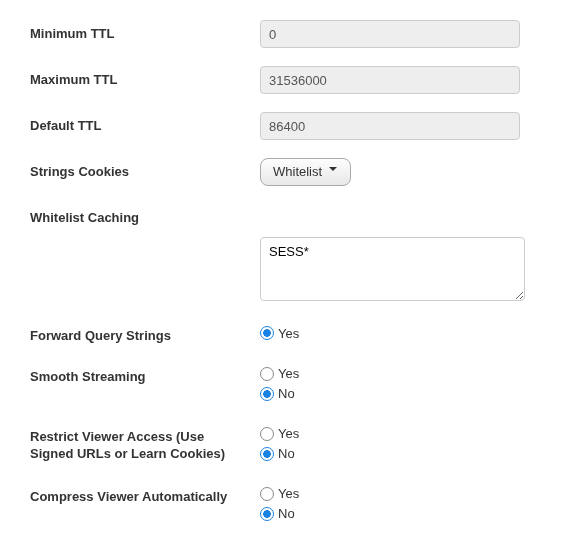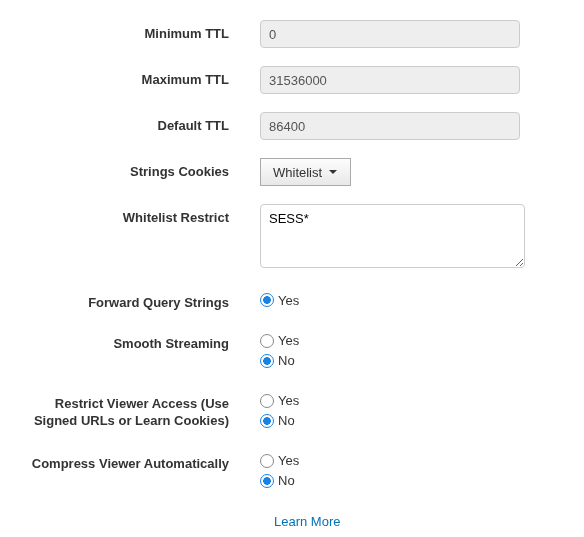--- a/index.html
+++ b/index.html
@@ -11,52 +11,52 @@
   padding: 20px 30px;
   background: #fff;
 }
 .form-row {
   display: flex;
   align-items: flex-start;
   margin-bottom: 18px;
 }
 .form-label {
   width: 230px;
-  text-align: right;
   font-weight: bold;
   color: #333;
   padding-right: 31px;
   padding-top: 6px;
   font-size: 13px;
   line-height: 1.3;
 }
 .form-control {
   flex: 1;
   max-width: 260px;
 }
 .form-control.wide {
   max-width: 265px;
+  margin-top: 33px;
 }
 input[type="text"] {
   width: 100%;
   padding: 6px 8px;
   border: 1px solid #ccc;
   border-radius: 4px;
   background: #eee;
   color: #555;
   font-size: 13px;
   height: 28px;
 }
 .select-btn {
   display: inline-flex;
-  align-items: center;
+  align-items: flex-start;
   gap: 6px;
   padding: 5px 12px;
   border: 1px solid #aaa;
-  border-radius: 0;
+  border-radius: 8px;
   background: linear-gradient(#fdfdfd, #e8e8e8);
   font-size: 13px;
   color: #333;
   cursor: pointer;
   height: 28px;
 }
 .select-btn svg { width: 10px; height: 10px; }
 textarea {
   width: 100%;
   height: 64px;
@@ -134,21 +134,21 @@
     <button class="select-btn">
       <span>Whitelist</span>
       <svg viewBox="0 0 10 10">
           <path d="M1 3 L5 7 L9 3 Z" fill="#333"></path>
         </svg>
     </button>
   </div>
 </div>
 
 <div class="form-row">
-  <div class="form-label">Whitelist Restrict</div>
+  <div class="form-label">Whitelist Caching</div>
   <div class="form-control wide">
     <textarea style="">SESS*</textarea>
   </div>
 </div>
 
 <div class="form-row">
   <div class="form-label">Forward Query Strings</div>
   <div class="form-control radio-group">
     <div class="radio-row">
       <div class="radio selected"></div>

